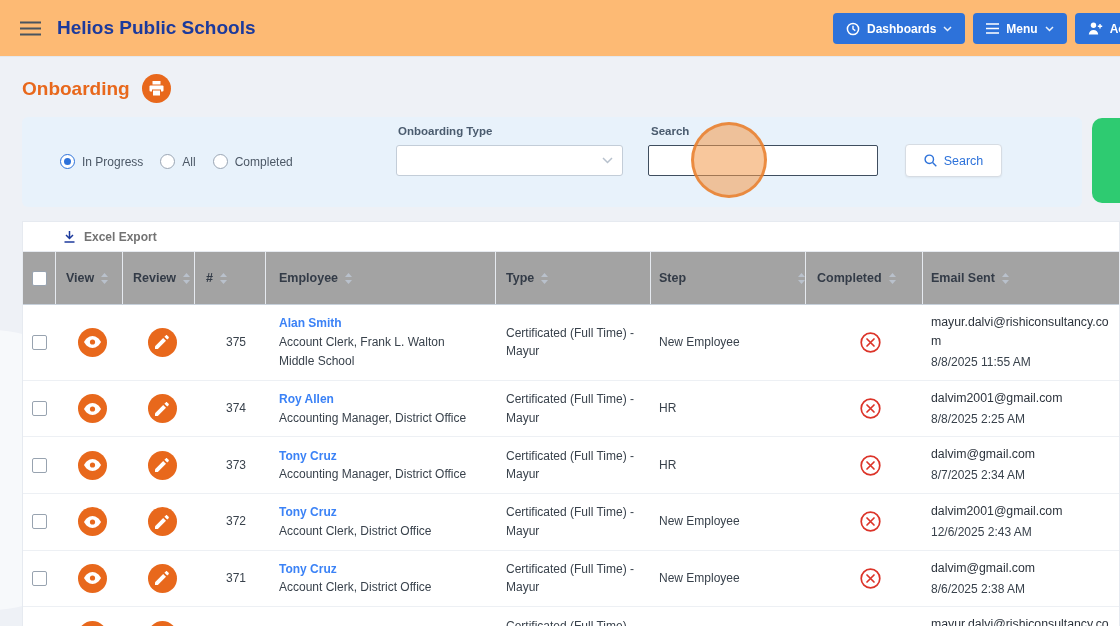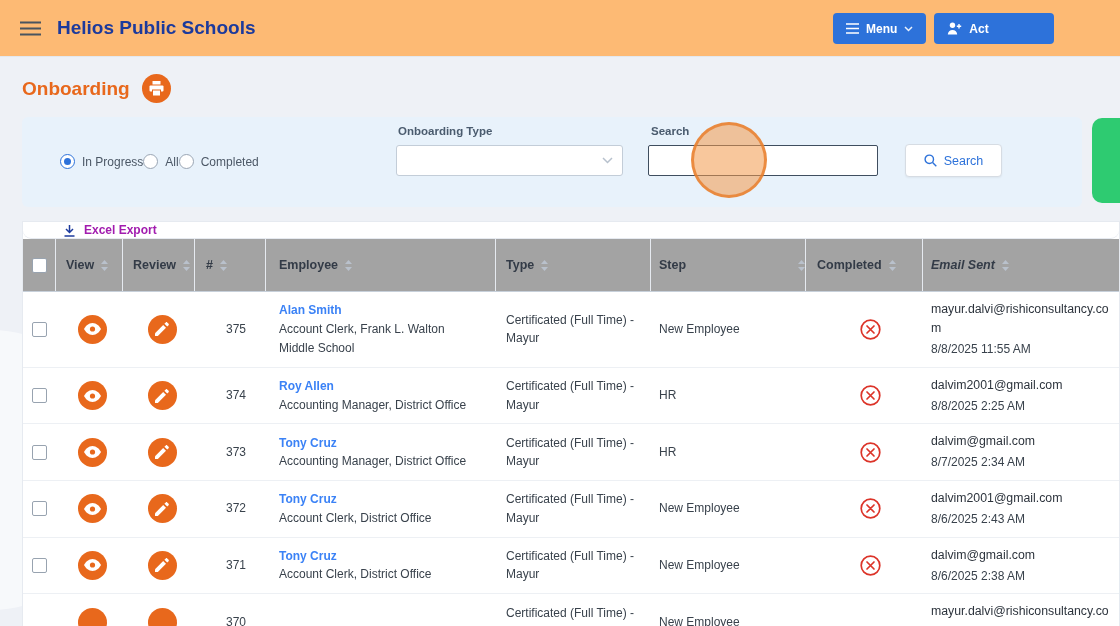--- a/index.html
+++ b/index.html
@@ -16,21 +16,21 @@
   .hbtn .chev { display:flex; opacity:.9; }
 
   
   .content { position:relative; z-index:1; }
   .page-title-row { display:flex; align-items:center; gap:12px; margin:17px 0 0 22px;text-align:center; }
   .page-title { font-size:19px; font-weight:600; color:#e8681c; }
   .title-badge { width:29px; height:29px; border-radius:50%; background:#e8681c; display:flex; align-items:center; justify-content:center; cursor:pointer; }
 
   
   .filter-card { position:relative; margin:14px 38px 0 22px; height:90px; background:#e8f2fb; border-radius:6px; }
-  .radio-group { position:absolute; left:38px; top:37px; display:flex; }
+  .radio-group { position:absolute; left:38px; top:37px; display:flex; gap:17px; }
   .radio-item { display:flex; align-items:center; gap:7px; cursor:pointer; }
   .radio-circle { width:15px; height:15px; border-radius:50%; border:1px solid #9aa6b4; background:#fff; display:inline-block; position:relative; flex:none; }
   .radio-circle.selected { border-color:#2d72da; }
   .radio-circle.selected::after { content:""; position:absolute; inset:3px; border-radius:50%; background:#2d72da; }
   .radio-label { font-size:12px; color:#4c5866; }
   .f-label { position:absolute; top:8px; font-size:11.5px; font-weight:700; color:#4a5b6e; }
   .lbl-type { left:376px; }
   .lbl-search { left:629px; }
   .type-select { position:absolute; left:374px; top:28px; width:227px; height:31px; background:#fff; border:1px solid #c3cdd8; border-radius:3px;
                  display:flex; align-items:center; justify-content:flex-end; padding-right:9px; cursor:pointer; }
@@ -42,27 +42,27 @@
 
   
   .click-highlight { position:absolute; left:691px; top:122px; width:76px; height:76px; border-radius:50%;
                      background:rgba(242,153,74,.55); border:3px solid rgba(231,124,41,.8); z-index:10; pointer-events:none; }
 
   
   .toast-edge { position:absolute; left:1092px; top:118px; width:60px; height:85px; background:#2ecb71; border-radius:10px; z-index:3; }
 
   
   .table-card { margin:14px 0 0 22px; width:1098px; background:#fff; border:1px solid #e6eaf0; border-bottom:none; }
-  .export-bar { height:17px; display:flex; align-items:center; gap:8px; padding-left:40px; color:#a21caf; font-size:12px; font-weight:700;
-                border-bottom:1px solid #e6eaf0; cursor:pointer;border-radius:15px; }
+  .export-bar { height:30px; display:flex; align-items:center; gap:8px; padding-left:40px; color:#737373; font-size:12px; font-weight:700;
+                border-bottom:1px solid #e6eaf0; cursor:pointer; }
   .grid-row { display:grid; grid-template-columns:33px 67px 72px 71px 230px 155px 155px 117px 1fr; }
   .thead { border-bottom:1px solid #c7d0da; background:#fff; }
   .th { display:flex; align-items:center; gap:7px; height:52px; border-right:1px solid #e6eaf0; font-size:12.5px; font-weight:700; color:#333b47;
         cursor:pointer; background:#a3a3a3; }
-  .th:last-child { border-right:none;font-style:italic; }
+  .th:last-child { border-right:none; }
   .h-check { justify-content:center; }
   .tr { border-bottom:1px solid #edf0f4; min-height:54px; align-items:center; }
   .td { font-size:12px; color:#39424c; display:flex; flex-direction:column; justify-content:center; padding-top:8px; padding-bottom:8px; line-height:1.55; }
   .c-check { align-items:center; }
   .c-view,.c-review,.h-view,.h-review { padding-left:6px; }
   .h-view,.h-review { padding-left:10px; }
   .c-num,.h-num { padding-left:11px; }
   .c-emp,.h-emp { padding-left:13px; padding-right:28px; }
   .c-type,.h-type { padding-left:10px; padding-right:5px; }
   .c-step,.h-step { padding-left:8px;justify-content:space-between; }
@@ -87,20 +87,34 @@
 <header class="header">
   <span class="burger">
     <svg width="21" height="15" viewBox="0 0 21 15">
         <path d="M0 1.5h21M0 7.5h21M0 13.5h21" stroke="#49545f" stroke-width="2"></path>
       </svg>
   </span>
   <div class="app-title">Helios Public Schools</div>
   <nav class="header-nav">
     <button class="hbtn">
       <span style="display:flex">
+        <svg width="14" height="14" viewBox="0 0 14 14">
+            <circle cx="7" cy="7" r="5.6" stroke="#fff" stroke-width="1.5" fill="none"></circle>
+            <path d="M7 3.8V7l2.3 1.6" stroke="#fff" stroke-width="1.4" fill="none"></path>
+          </svg>
+      </span>
+      <span>Dashboards</span>
+      <span class="chev">
+        <svg width="9" height="6" viewBox="0 0 9 6">
+            <path d="M1 1l3.5 3.5L8 1" stroke="#fff" stroke-width="1.5" fill="none"></path>
+          </svg>
+      </span>
+    </button>
+    <button class="hbtn">
+      <span style="display:flex">
         <svg width="13" height="11" viewBox="0 0 13 11">
             <path d="M0 1h13M0 5.5h13M0 10h13" stroke="#fff" stroke-width="1.7"></path>
           </svg>
       </span>
       <span>Menu</span>
       <span class="chev">
         <svg width="9" height="6" viewBox="0 0 9 6">
             <path d="M1 1l3.5 3.5L8 1" stroke="#fff" stroke-width="1.5" fill="none"></path>
           </svg>
       </span>
@@ -414,21 +428,21 @@
     <div class="td c-comp">
       <span class="red-x">
         <svg width="21" height="21" viewBox="0 0 21 21">
                 <circle cx="10.5" cy="10.5" r="9.3" fill="none" stroke="#dc3429" stroke-width="1.7"></circle>
                 <path d="M7 7l7 7M14 7l-7 7" stroke="#dc3429" stroke-width="1.7" stroke-linecap="round"></path>
               </svg>
       </span>
     </div>
     <div class="td c-email">
       <div class="email">dalvim2001@gmail.com</div>
-      <div class="email-date">8/6/2025 2:43 AM</div>
+      <div class="email-date">12/6/2025 2:43 AM</div>
     </div>
   </div>
 
   <div class="grid-row tr">
     <div class="td c-check">
       <span class="checkbox"></span>
     </div>
     <div class="td c-view">
       <button class="icon-btn">
         <span style="display:flex">

